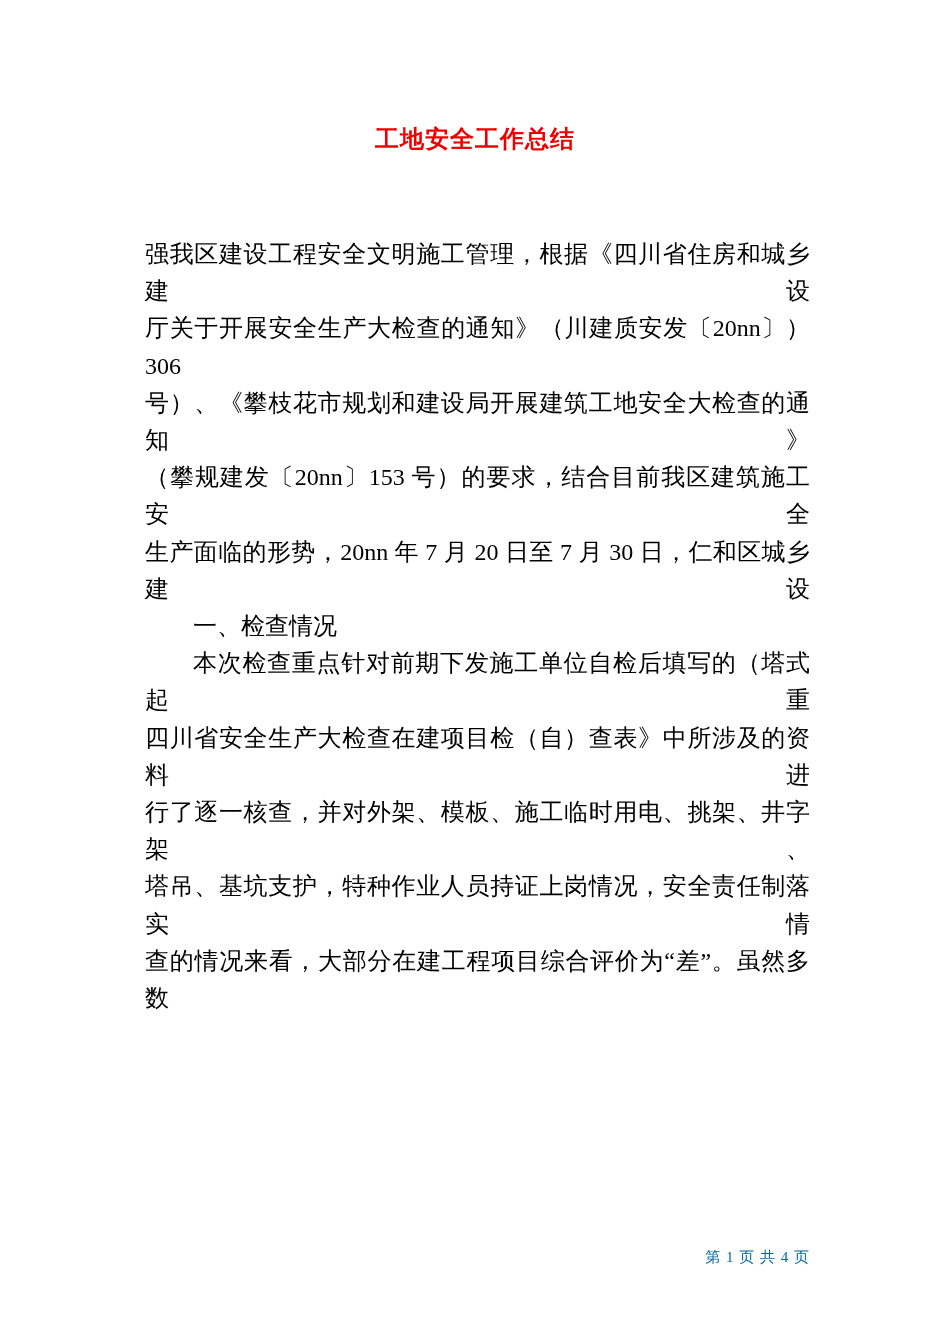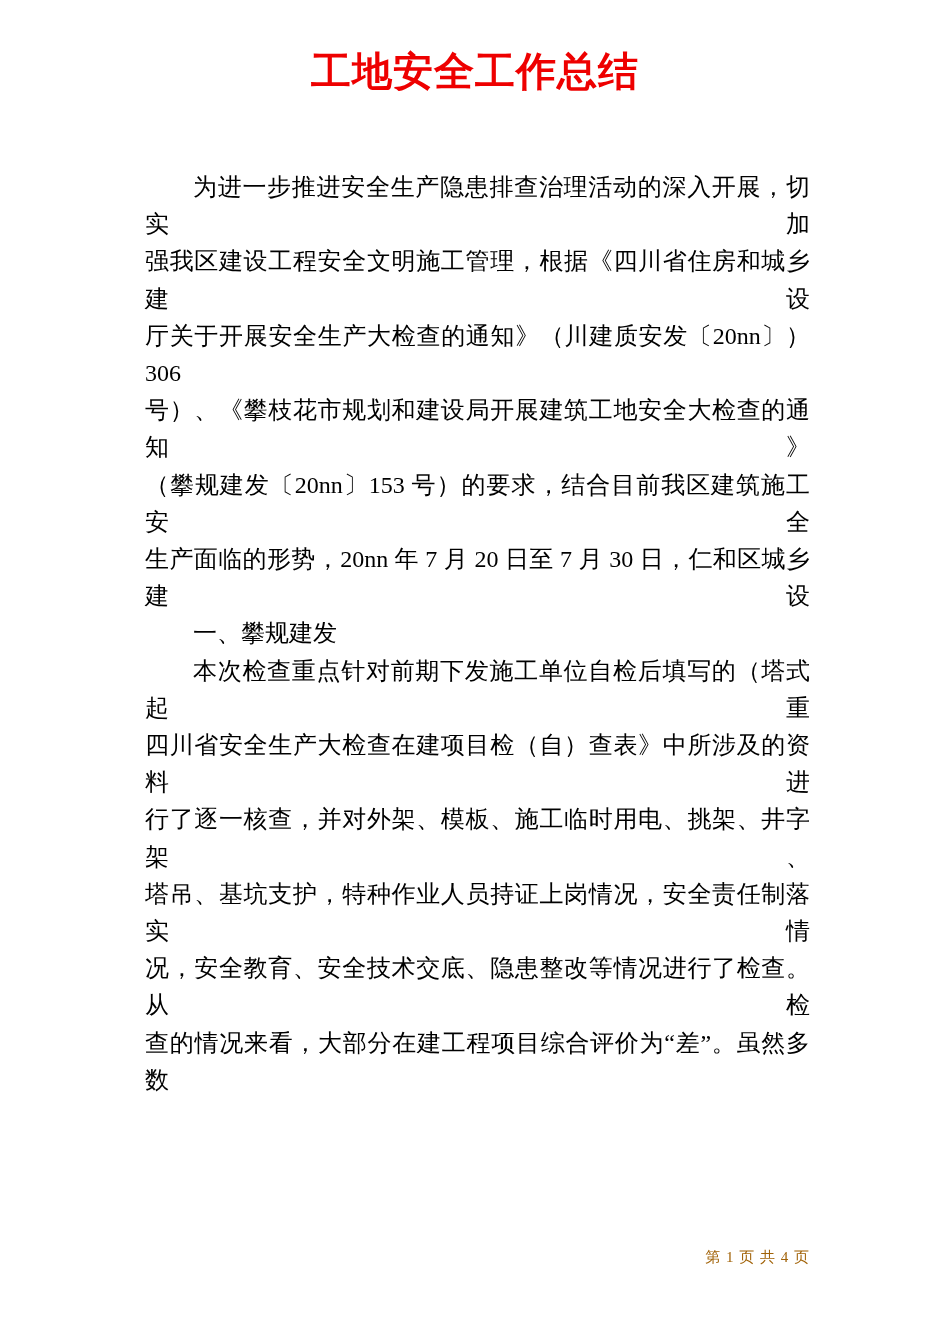--- a/index.html
+++ b/index.html
@@ -11,23 +11,23 @@
     position: relative;
     width: 950px;
     height: 1344px;
     background: #ffffff;
     overflow: hidden;
     font-family: "Liberation Serif", "DejaVu Serif", serif;
     color: #000000;
   }
   .doc-title {
     margin: 0;
-    padding-top: 53px;
+    padding-top: 120px;
     text-align: center;
-    font-size: 40px;
+    font-size: 24px;
     line-height: 38px;
     font-weight: bold;
     letter-spacing: 1px;
   }
   .doc-body {
     margin: 78px 140px 0 145px;
     width: 665px;
     font-size: 24px;
     line-height: 37.2px;
   }
@@ -41,40 +41,38 @@
   }
   .doc-line.indent {
     text-indent: 2em;
   }
   .doc-footer {
     position: absolute;
     right: 140px;
     bottom: 78px;
     font-size: 15px;
     line-height: 18px;
-    color: #a16207;
+    color: #0369a1;
     letter-spacing: 1px;
   }
 </style>
 </head>
 <body>
 
 <div class="doc-page" style="color: rgb(0, 0, 0); background: rgb(255, 255, 255);">
   <h1 class="doc-title" style="color: rgb(238, 0, 0);">工地安全工作总结</h1>
 
   <div class="doc-body">
-      <div class="doc-line indent fill">为进一步推进安全生产隐患排查治理活动的深入开展，切实加</div>
       <div class="doc-line fill">强我区建设工程安全文明施工管理，根据《四川省住房和城乡建设</div>
       <div class="doc-line fill">厅关于开展安全生产大检查的通知》（川建质安发〔20nn〕）306</div>
       <div class="doc-line fill">号）、《攀枝花市规划和建设局开展建筑工地安全大检查的通知》</div>
       <div class="doc-line fill">（攀规建发〔20nn〕153 号）的要求，结合目前我区建筑施工安全</div>
       <div class="doc-line fill">生产面临的形势，20nn 年 7 月 20 日至 7 月 30 日，仁和区城乡建设</div>
-      <div class="doc-line indent">一、攀规建发</div>
+      <div class="doc-line indent">一、检查情况</div>
       <div class="doc-line indent fill">本次检查重点针对前期下发施工单位自检后填写的（塔式起重</div>
       <div class="doc-line fill">四川省安全生产大检查在建项目检（自）查表》中所涉及的资料进</div>
       <div class="doc-line fill">行了逐一核查，并对外架、模板、施工临时用电、挑架、井字架、</div>
       <div class="doc-line fill">塔吊、基坑支护，特种作业人员持证上岗情况，安全责任制落实情</div>
-      <div class="doc-line fill">况，安全教育、安全技术交底、隐患整改等情况进行了检查。从检</div>
       <div class="doc-line fill">查的情况来看，大部分在建工程项目综合评价为“差”。虽然多数</div>
     </div>
 
   <div class="doc-footer">第 1 页 共 4 页</div>
 </div>
 
 </body></html>

